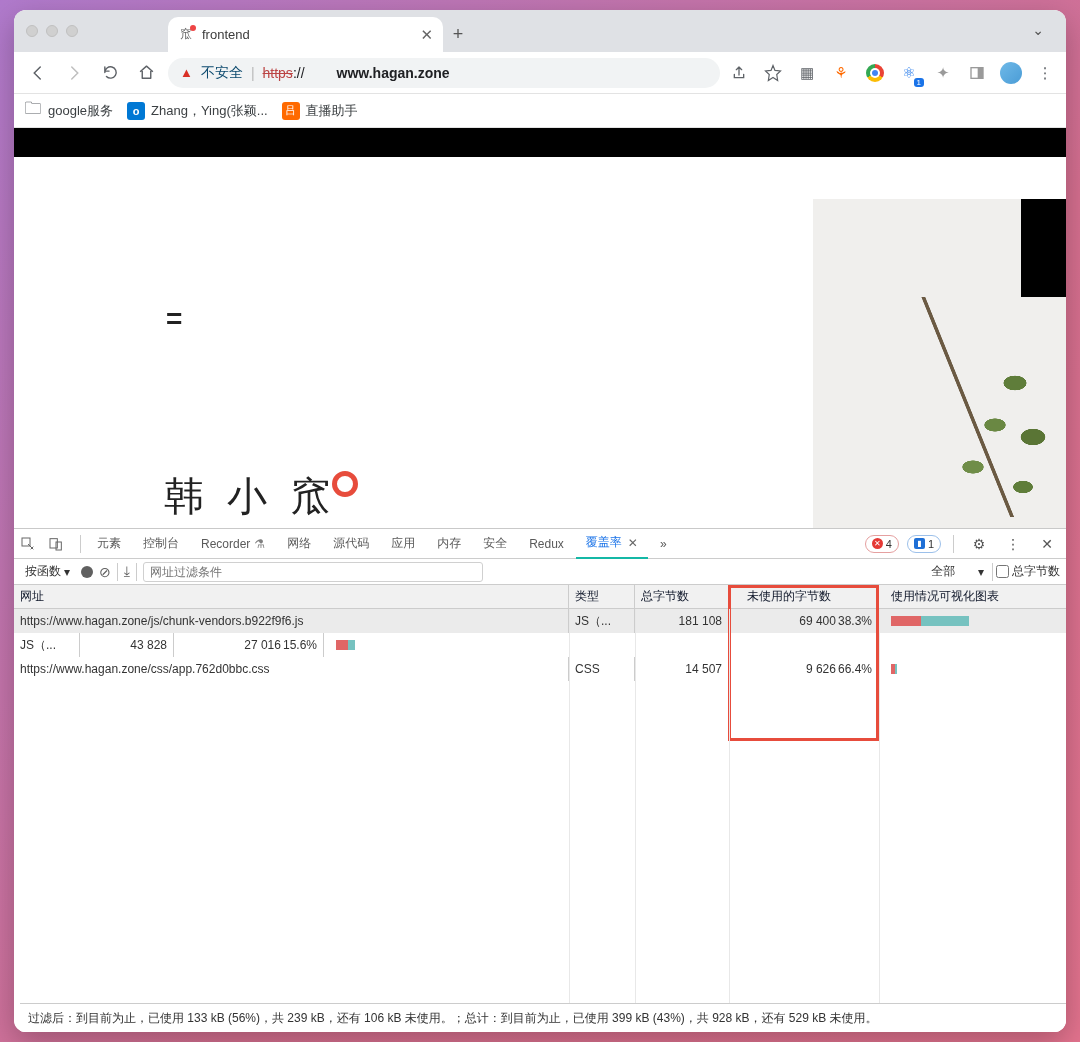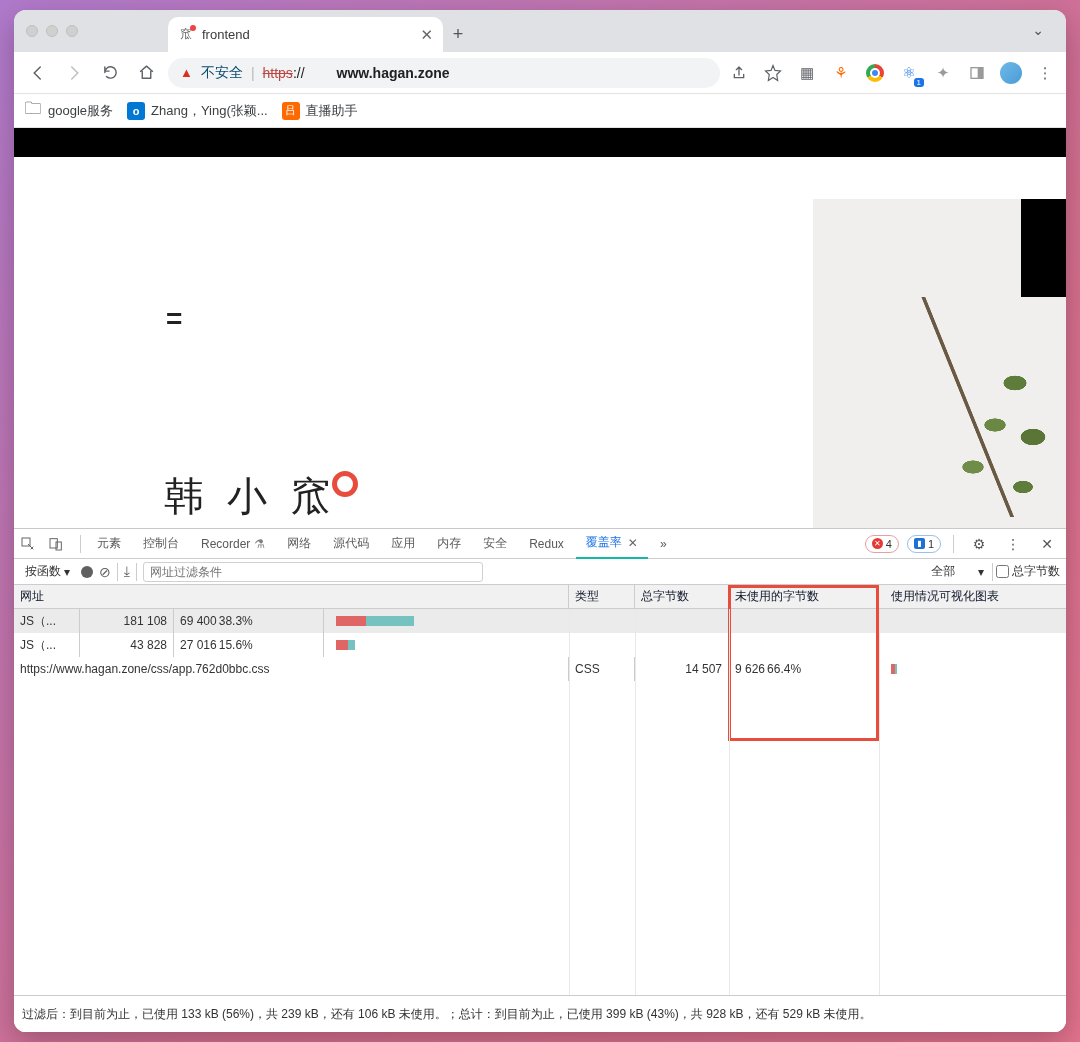--- a/index.html
+++ b/index.html
@@ -85,37 +85,37 @@
 .cov-bar .vline{width:1px;height:18px;background:#ccc;}
 .cov-bar input.filter{width:340px;height:20px;border:1px solid #d0d0d0;border-radius:3px;padding:0 6px;font-size:12px;background:#fff;}
 .cov-bar .select-all{margin-left:auto;display:flex;align-items:center;gap:3px;}
 .cov-bar input[type=checkbox]{width:13px;height:13px;}
 
 
 .cov-head{height:24px;background:#f1f1f1;border-bottom:1px solid #ccc;display:flex;align-items:center;font-size:12px;color:#0f172a;}
 .col-url{width:555px;padding-left:6px;border-right:1px solid #ccc;height:100%;display:flex;align-items:center;}
 .col-type{width:66px;padding-left:6px;border-right:1px solid #ccc;height:100%;display:flex;align-items:center;}
 .col-total{width:94px;padding-left:6px;border-right:1px solid #ccc;height:100%;display:flex;align-items:center;}
-.col-unused{width:150px;padding-left:6px;border-right:1px solid #ccc;height:100%;display:flex;align-items:center;}
+.col-unused{width:150px;padding-left:18px;border-right:1px solid #ccc;height:100%;display:flex;align-items:center;}
 .col-viz{flex:1;padding-left:12px;height:100%;display:flex;align-items:center;}
 .cov-body{position:relative;}
 .cov-row{height:24px;display:flex;align-items:center;font-size:12px;color:#333;}
 .cov-row.sel{background:#ebebeb;}
 .cov-row .col-total{justify-content:flex-end;padding-right:6px;}
-.cov-row .col-unused{justify-content:flex-start;padding-right:6px;gap:2px;}
+.cov-row .col-unused{justify-content:flex-end;padding-right:6px;gap:2px;}
 .viz-bar{display:flex;height:10px;width:80px;}
 .viz-bar .red{background:#e06666;}
 .viz-bar .teal{background:#76c2c0;}
 .highlight-box{position:absolute;border:3px solid #e74c3c;pointer-events:none;}
 
 .cov-grid{position:absolute;top:80px;bottom:22px;left:0;right:0;}
 .grid-v{position:absolute;top:0;bottom:0;width:1px;background:#e8e8e8;}
 
 
-.status{position:absolute;bottom:0;left:0;right:0;height:37px;border-top:1px solid #ccc;background:#fff;display:flex;align-items:center;padding:0 8px;font-size:12px;color:#333;}
+.status{position:absolute;bottom:0;left:6px;right:0;height:29px;border-top:1px solid #ccc;background:#fff;display:flex;align-items:center;padding:0 8px;font-size:12px;color:#333;}
 
 svg{display:block;}
 </style>
 </head>
 <body>
 
 <div class="window">
 
   <div class="tab-strip">
     <div class="traffic">
@@ -305,20 +305,21 @@
     <div class="cov-head">
       <div class="col-url">网址</div>
       <div class="col-type">类型</div>
       <div class="col-total">总字节数</div>
       <div class="col-unused">未使用的字节数</div>
       <div class="col-viz">使用情况可视化图表</div>
     </div>
 
     <div class="cov-body">
       <div class="cov-row sel">
+        <div class="col-url">https://www.hagan.zone/js/chunk-vendors.b922f9f6.js</div>
         <div class="col-type">JS（...</div>
         <div class="col-total">181 108</div>
         <div class="col-unused">
             <span>69 400</span>
             <span>38.3%</span>
           </div>
         <div class="col-viz">
             <div class="viz-bar">
               <div class="red" style="width:30px"></div>
               <div class="teal" style="width:48px"></div>

